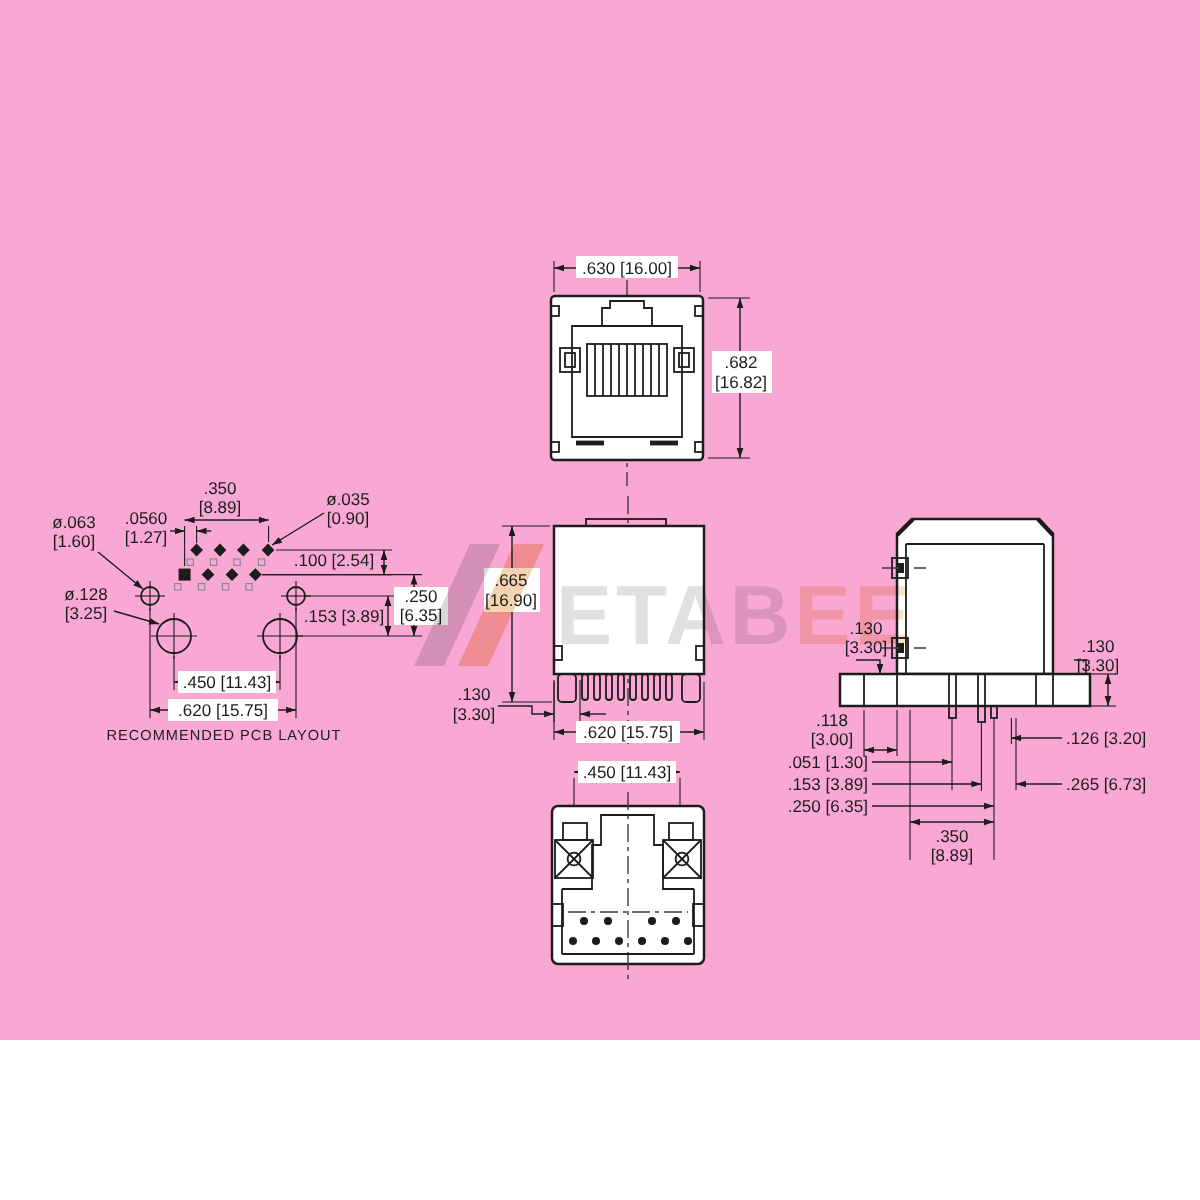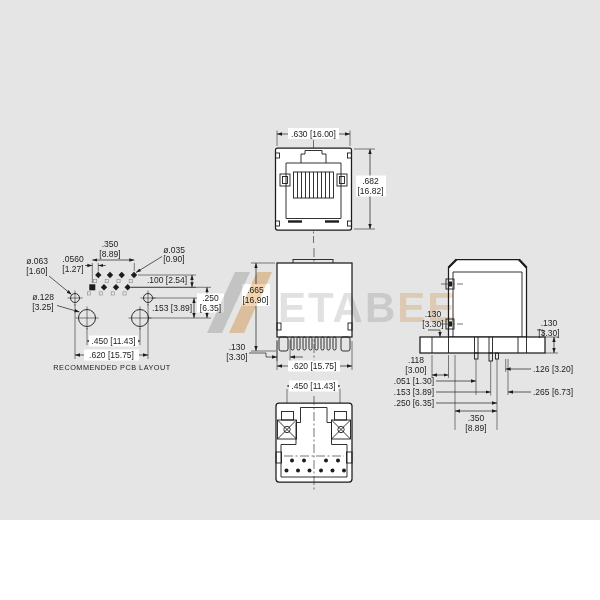--- a/index.html
+++ b/index.html
@@ -1,16 +1,16 @@
 <!DOCTYPE html>
 <html><head>
 <meta charset="utf-8">
 <style>
   html,body{margin:0;padding:0;background:#fff;}
-  .canvas{position:relative;width:600px;height:520px;background:#e5e5e5;overflow:hidden;
+  .canvas{position:relative;width:600px;height:520px;background:#f9a8d4;overflow:hidden;
           font-family:"Liberation Sans", sans-serif;}
   svg{display:block;}
   .o1{fill:none;stroke:#1c1c1c;stroke-width:0.9;}
   .o2{fill:#ffffff;stroke:#1c1c1c;stroke-width:1.25;}
   .d{fill:none;stroke:#1c1c1c;stroke-width:0.7;}
   .e{fill:none;stroke:#1c1c1c;stroke-width:0.55;}
   .cl{fill:none;stroke:#3a3a3a;stroke-width:0.7;stroke-dasharray:9 2.5 2 2.5;}
   .bg{fill:#ffffff;stroke:none;}
   .t{font-family:"Liberation Sans",sans-serif;font-size:8.5px;fill:#1c1c1c;text-anchor:middle;}
   .ts{text-anchor:start;}

